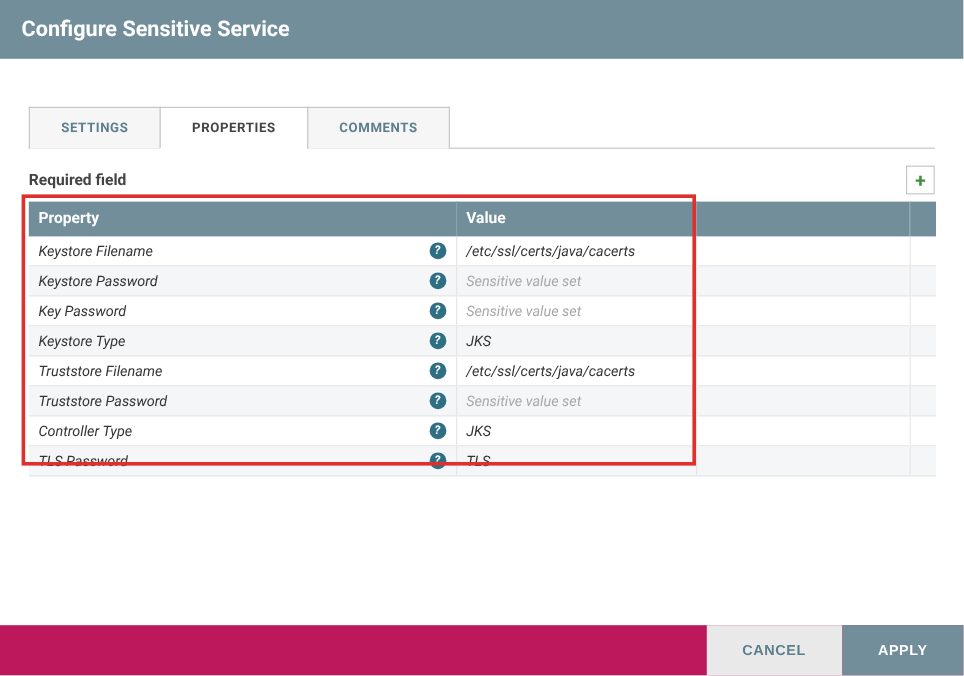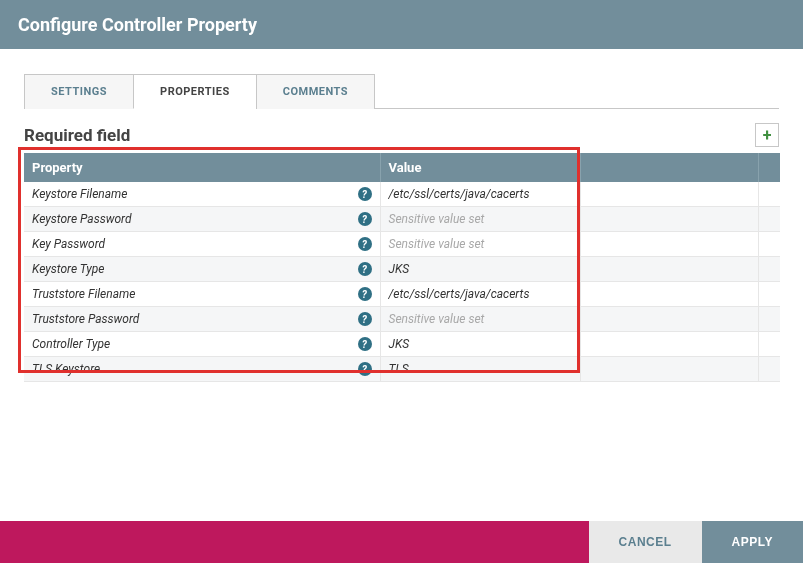--- a/index.html
+++ b/index.html
@@ -19,20 +19,21 @@
     padding: 14px 18px;
     font-size: 18px;
     font-weight: 700;
   }
   .content {
     flex: 1;
     padding: 24px 24px 0 24px;
     display: flex;
     flex-direction: column;
     min-height: 0;
+    margin-top: 15px;
   }
   .tabs-row {
     display: flex;
     border-bottom: 1px solid #c7c7c7;
   }
   .tab {
     border: 1px solid #c7c7c7;
     border-bottom: none;
     background: #fff;
     color: #5b7f8f;
@@ -52,21 +53,21 @@
     background: #fff;
     border-bottom: 1px solid #fff;
   }
   .subhead-row {
     display: flex;
     justify-content: space-between;
     align-items: center;
     margin: 14px 0 6px 0;
   }
   .required-label {
-    font-size: 17px;
+    font-size: 13px;
     font-weight: 700;
     color: #444;
   }
   .add-btn {
     width: 24px;
     height: 24px;
     border: 1px solid #c7c7c7;
     background: #fff;
     color: #3f8f3f;
     display: flex;
@@ -161,21 +162,21 @@
     color: #5b7f8f;
   }
   .btn-apply {
     background: #728e9b;
     color: #fff;
   }
 </style>
 </head>
 <body>
 
-<div class="title-bar">Configure Controller Property</div>
+<div class="title-bar">Configure Sensitive Service</div>
 
 <div class="content">
 
   <div class="tabs-row" id="tabs-row">
       <div class="tab">SETTINGS</div>
       <div class="tab active">PROPERTIES</div>
       <div class="tab">COMMENTS</div>
     </div>
 
   <div class="subhead-row">
@@ -276,21 +277,21 @@
                 <span class="help-icon">?</span>
               </div>
             </td>
             <td><span>JKS</span></td>
             <td></td>
             <td></td>
           </tr>
           <tr>
             <td>
               <div class="prop-cell">
-                <span>TLS Keystore</span>
+                <span>TLS Password</span>
                 <span class="help-icon">?</span>
               </div>
             </td>
             <td><span>TLS</span></td>
             <td></td>
             <td></td>
           </tr>
         </tbody>
     </table>
   </div>

